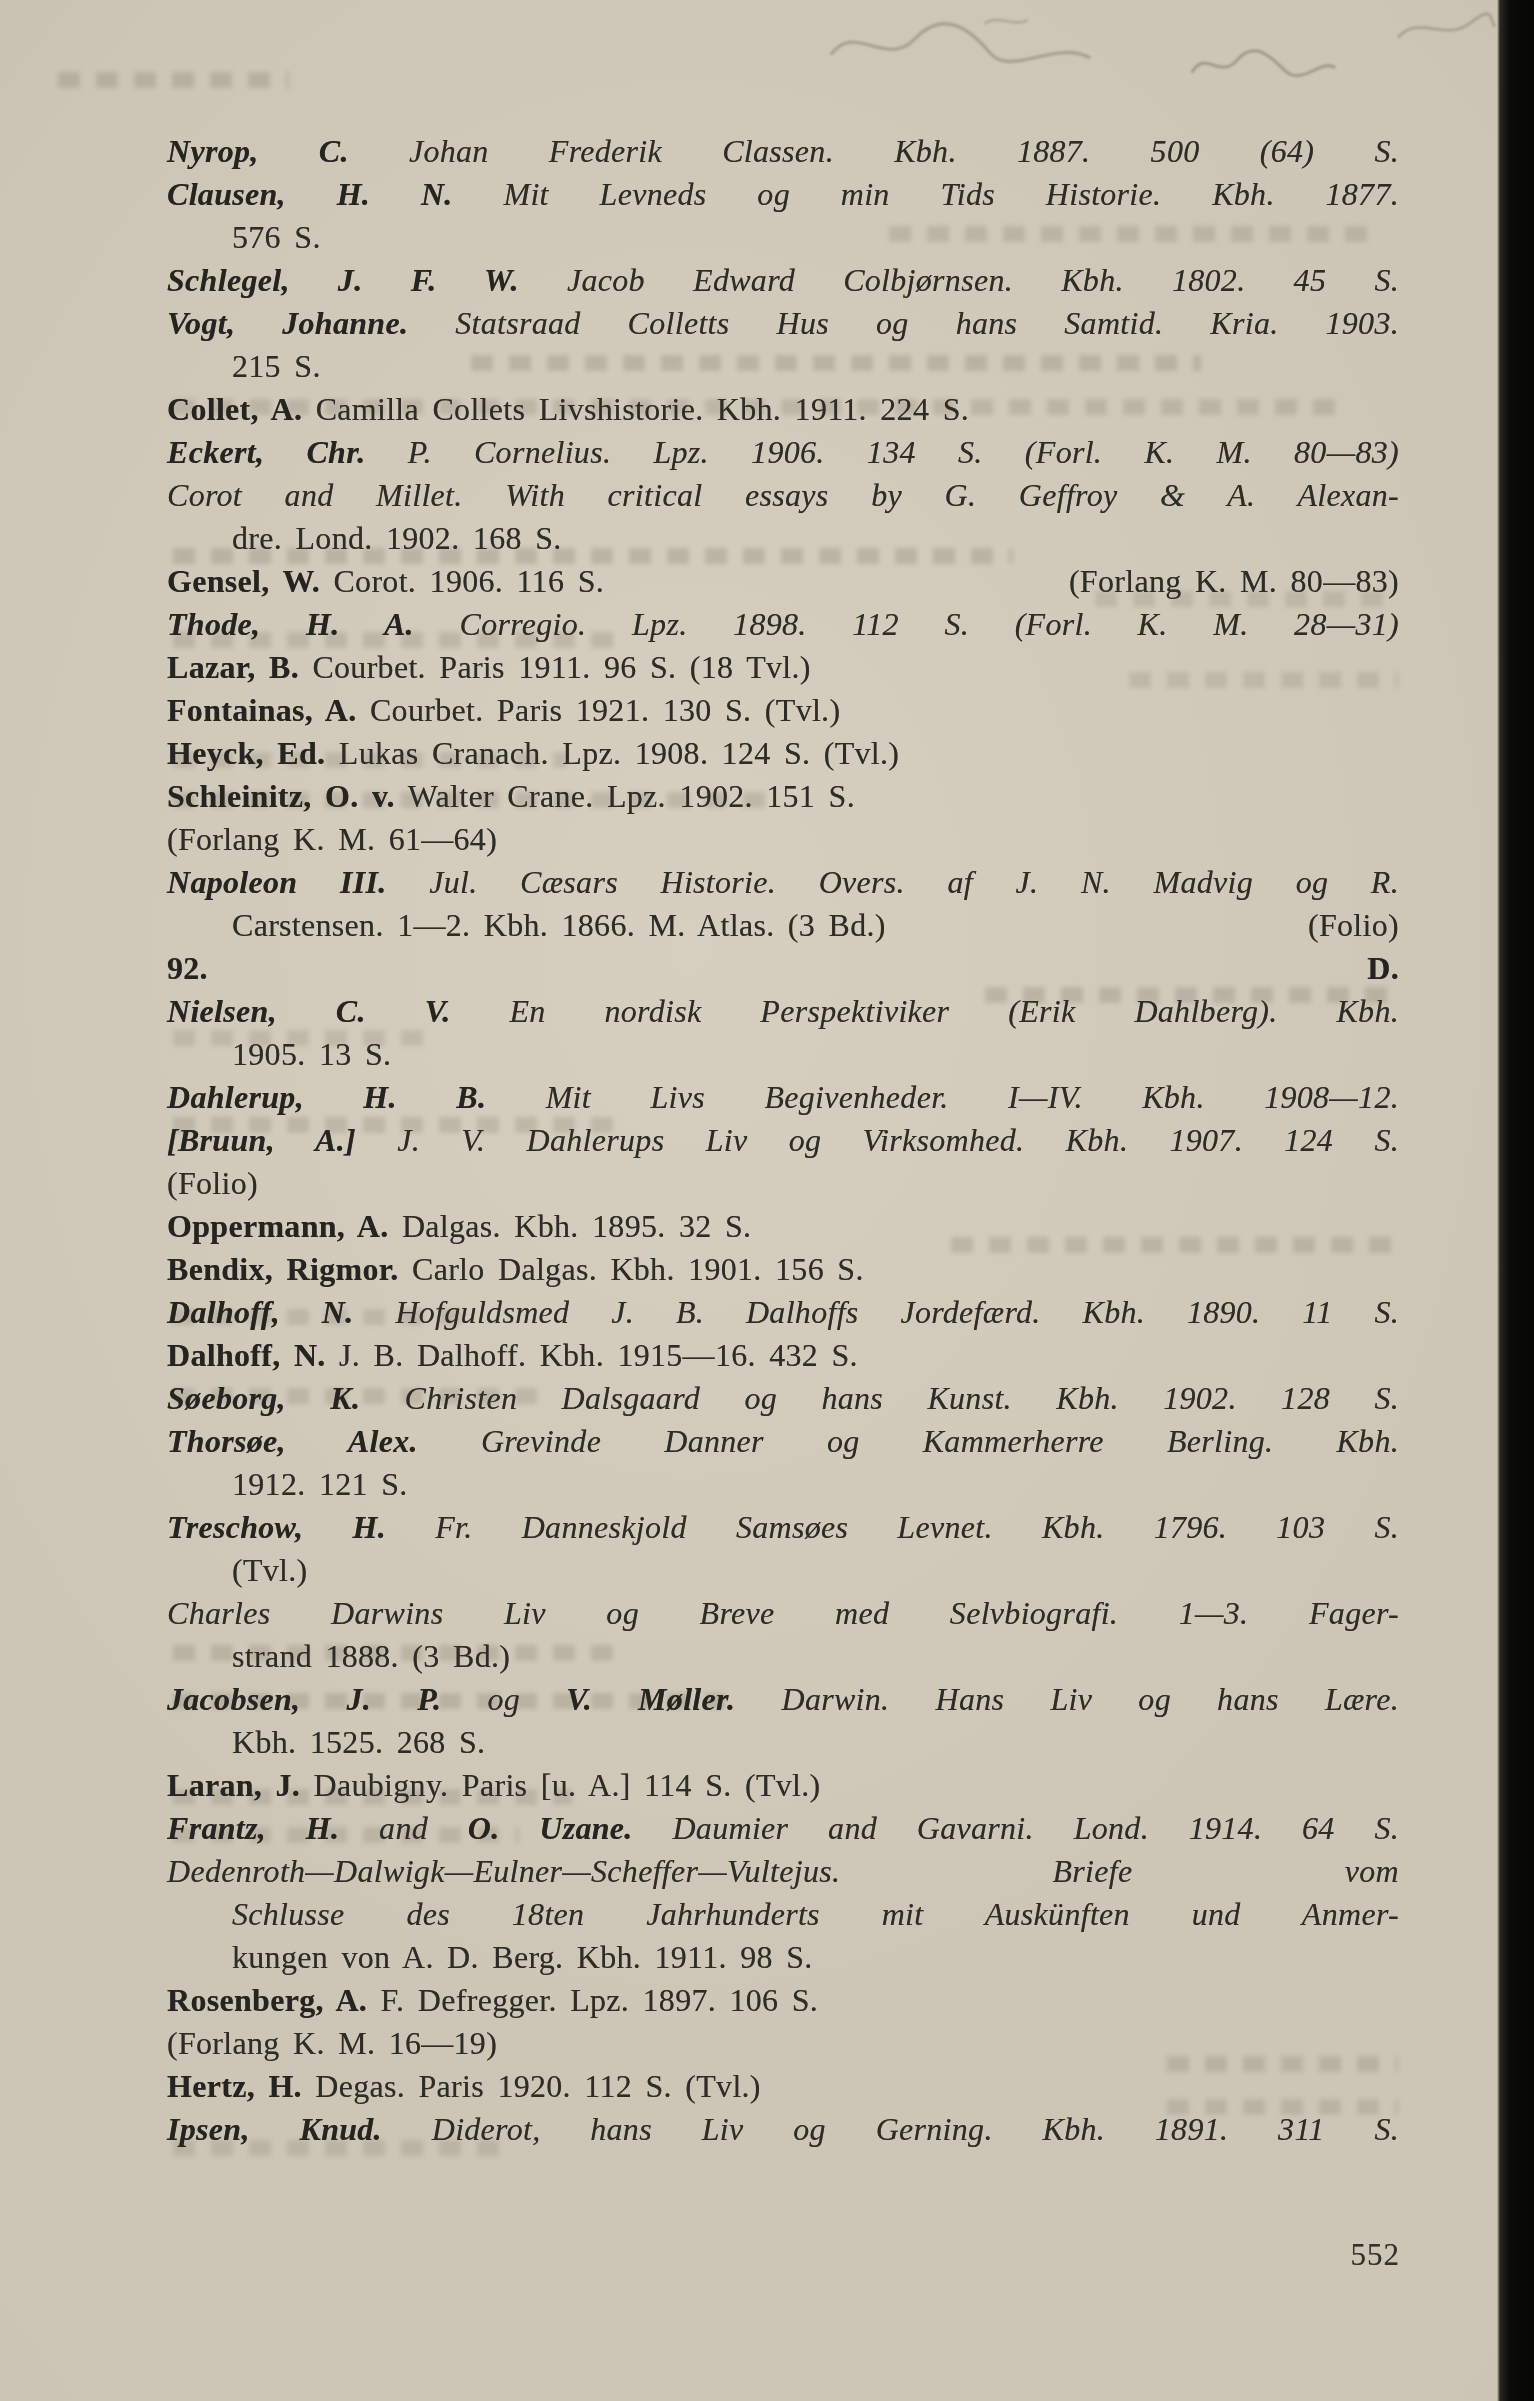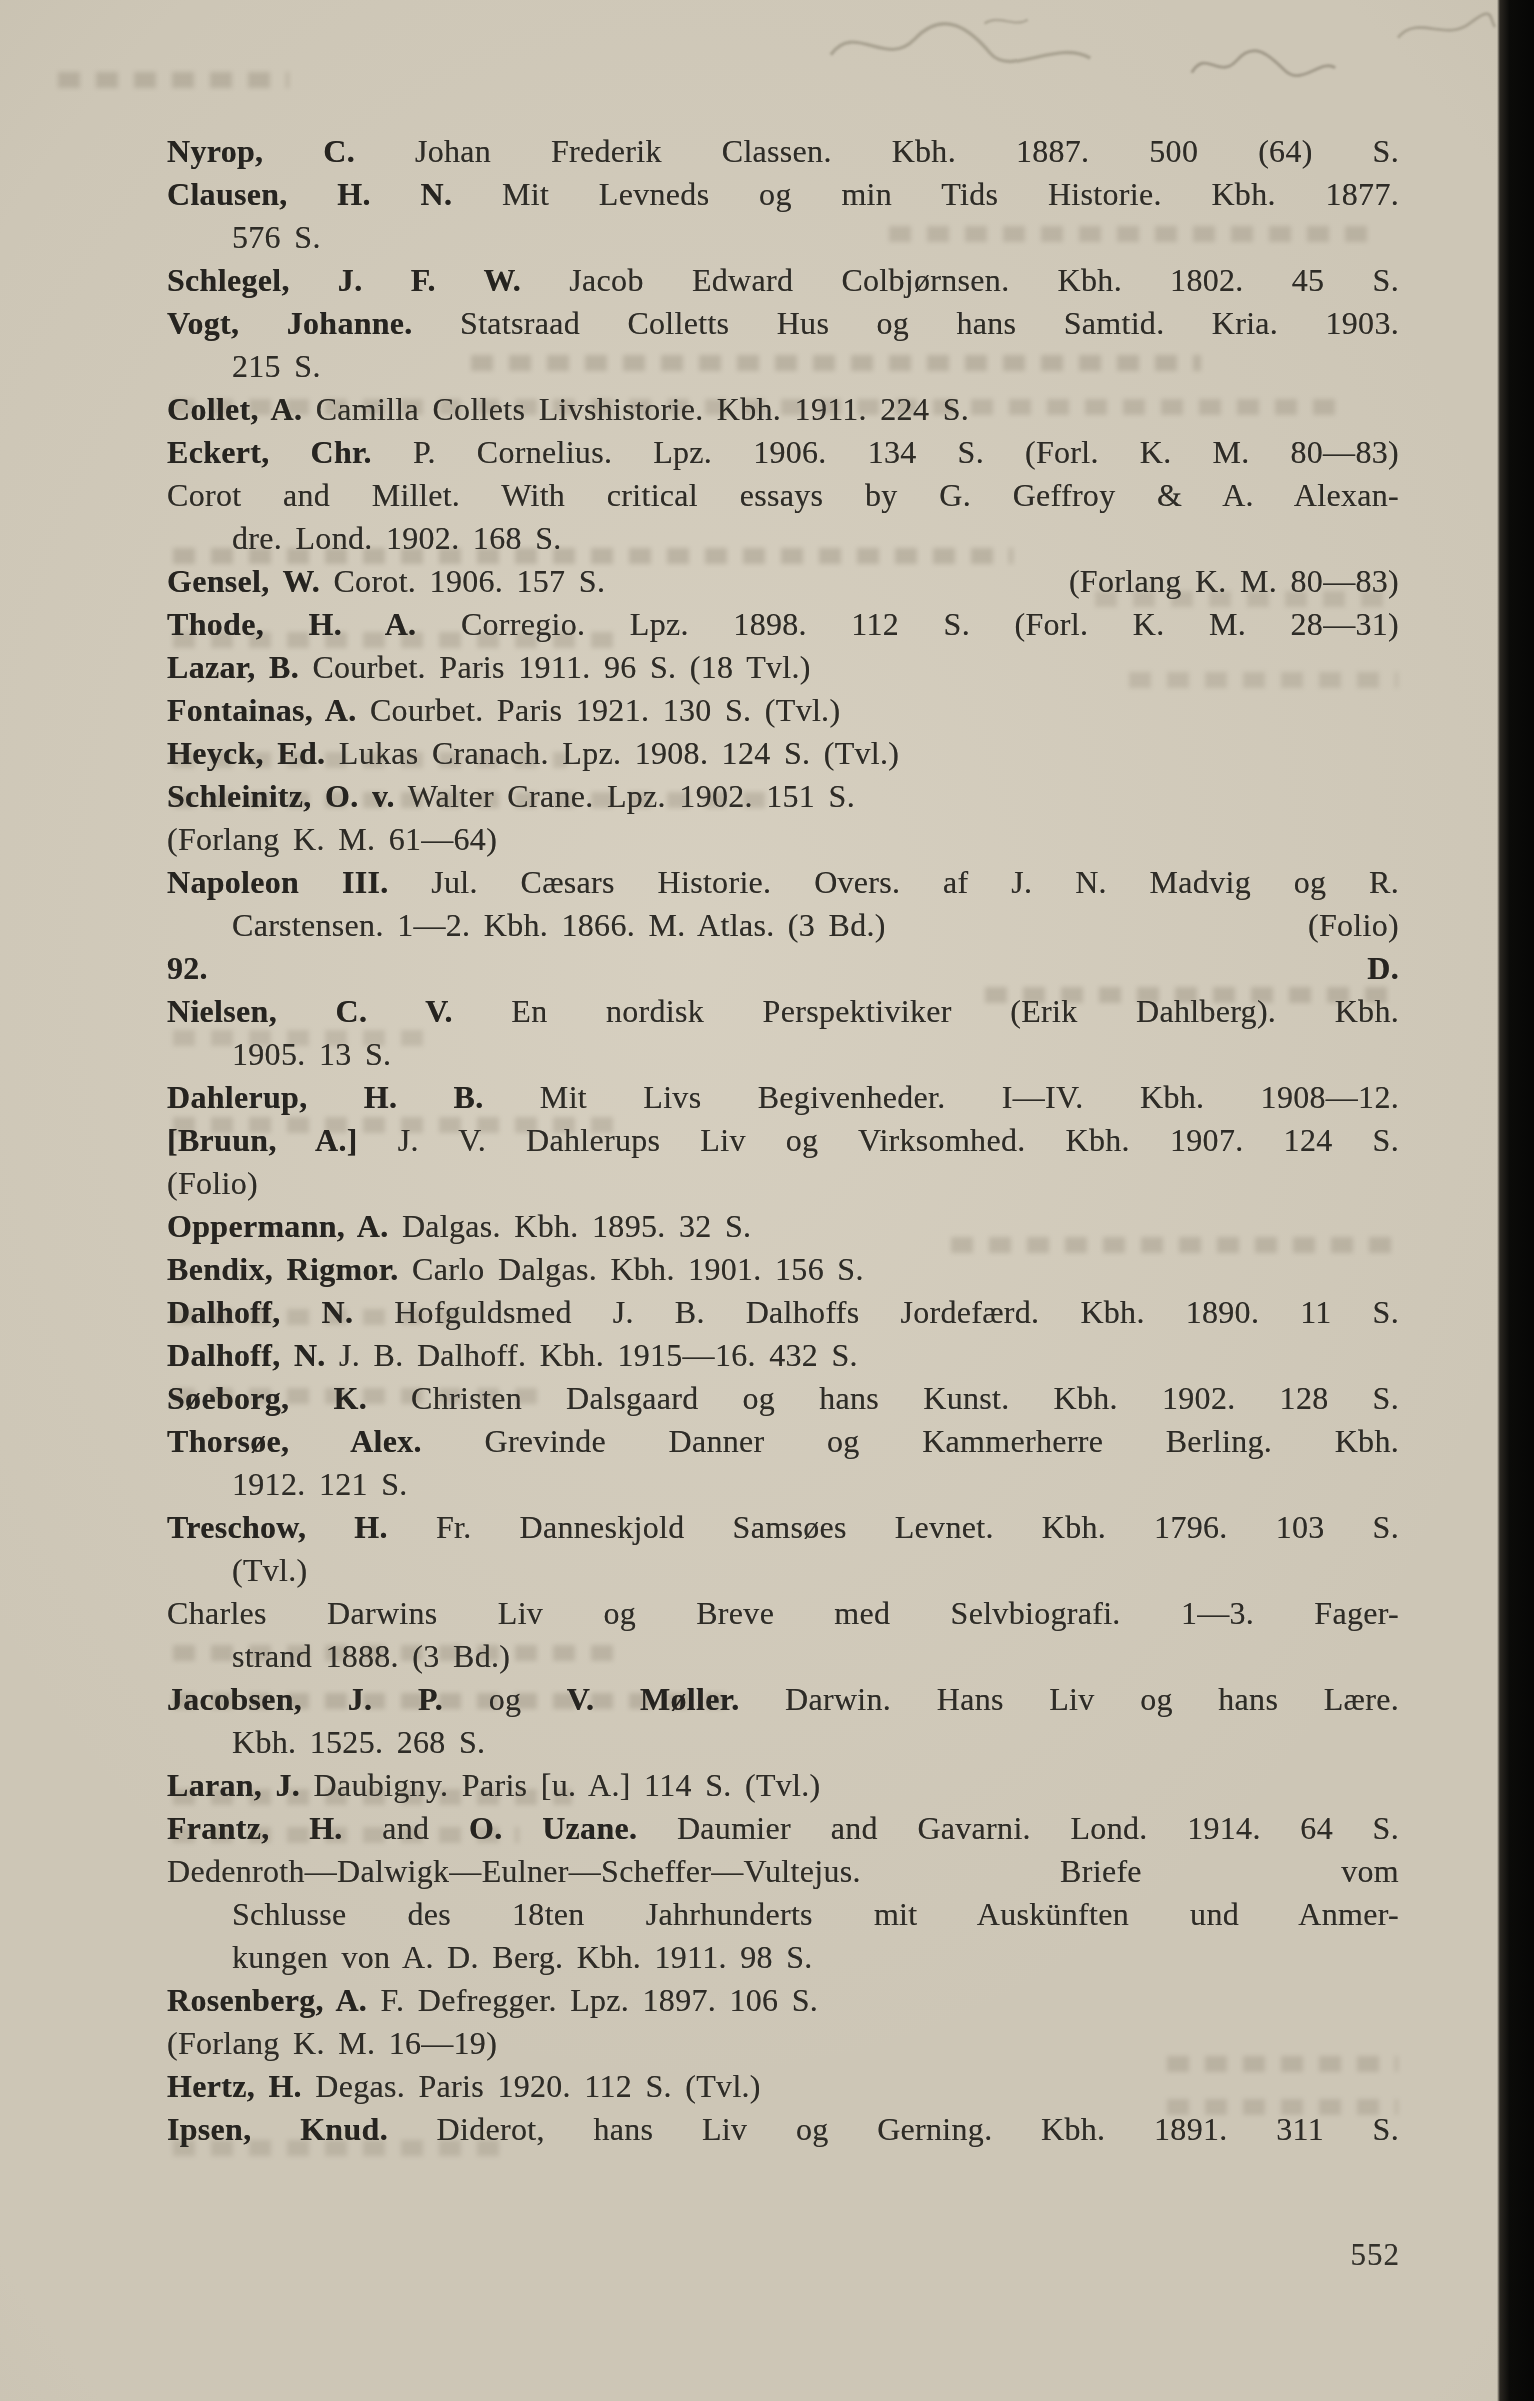--- a/index.html
+++ b/index.html
@@ -17,21 +17,21 @@
   }
   
   #textblock{
     position:absolute;left:167px;top:130px;width:1232px;
     font-size:32px;line-height:43px;color:#2e2c27;
     letter-spacing:0.3px;word-spacing:.16em;
     text-shadow:0 0 0.5px rgba(46,44,39,.55);
   }
   .line{min-height:43px;}
   .line.ind{padding-left:65px;}
-  .line.just{text-align:justify;text-align-last:justify;}
+  .line.just{text-align:justify;text-align-last:justify;font-style:italic;}
   .line.right{display:flex;}
   .line.split{display:flex;justify-content:space-between;}
   .line b{font-weight:700;color:#262420;}
   #pagenum{
     position:absolute;left:168px;top:2233px;width:1232px;
     text-align:right;font-size:31px;line-height:43px;color:#33312b;
     letter-spacing:1px;text-shadow:0 0 0.5px rgba(46,44,39,.5);
   }
   
   #edgebar{
@@ -93,21 +93,21 @@
       <div class="line just"><span class="seg"><b>Clausen, H. N.</b><span>  Mit Levneds og min Tids Historie.  Kbh.  1877.</span></span></div>
       <div class="line ind"><span class="seg"><span>576 S.</span></span></div>
       <div class="line just"><span class="seg"><b>Schlegel, J. F. W.</b><span>  Jacob Edward Colbjørnsen.  Kbh. 1802.  45 S.</span></span></div>
       <div class="line just"><span class="seg"><b>Vogt, Johanne.</b><span>  Statsraad Colletts Hus og hans Samtid.  Kria. 1903.</span></span></div>
       <div class="line ind"><span class="seg"><span>215 S.</span></span></div>
       <div class="line"><span class="seg"><b>Collet, A.</b><span>  Camilla Collets Livshistorie.  Kbh. 1911.  224 S.</span></span></div>
       <div class="line just"><span class="seg"><b>Eckert, Chr.</b><span>  P. Cornelius.  Lpz. 1906.  134 S.  (Forl. K. M. 80—83)</span></span></div>
       <div class="line just"><span class="seg"><span>Corot and Millet.  With critical essays by G. Geffroy &amp; A. Alexan-</span></span></div>
       <div class="line ind"><span class="seg"><span>dre.  Lond. 1902.  168 S.</span></span></div>
       <div class="line split">
-        <span class="seg"><b>Gensel, W.</b><span>  Corot.  1906.  157 S.</span></span>
+        <span class="seg"><b>Gensel, W.</b><span>  Corot.  1906.  116 S.</span></span>
         <span class="seg"><span>(Forlang K. M. 80—83)</span></span>
       </div>
       <div class="line just"><span class="seg"><b>Thode, H. A.</b><span>  Corregio.  Lpz. 1898.  112 S.  (Forl. K. M. 28—31)</span></span></div>
       <div class="line"><span class="seg"><b>Lazar, B.</b><span>  Courbet.  Paris 1911.  96 S.  (18 Tvl.)</span></span></div>
       <div class="line"><span class="seg"><b>Fontainas, A.</b><span>  Courbet.  Paris 1921.  130 S.  (Tvl.)</span></span></div>
       <div class="line"><span class="seg"><b>Heyck, Ed.</b><span>  Lukas Cranach.  Lpz. 1908.  124 S.  (Tvl.)</span></span></div>
       <div class="line"><span class="seg"><b>Schleinitz, O. v.</b><span>  Walter Crane.  Lpz. 1902.  151 S.</span></span></div>
       <div class="line right">
         <span class="seg"><span>(Forlang K. M. 61—64)</span></span>
       </div>

